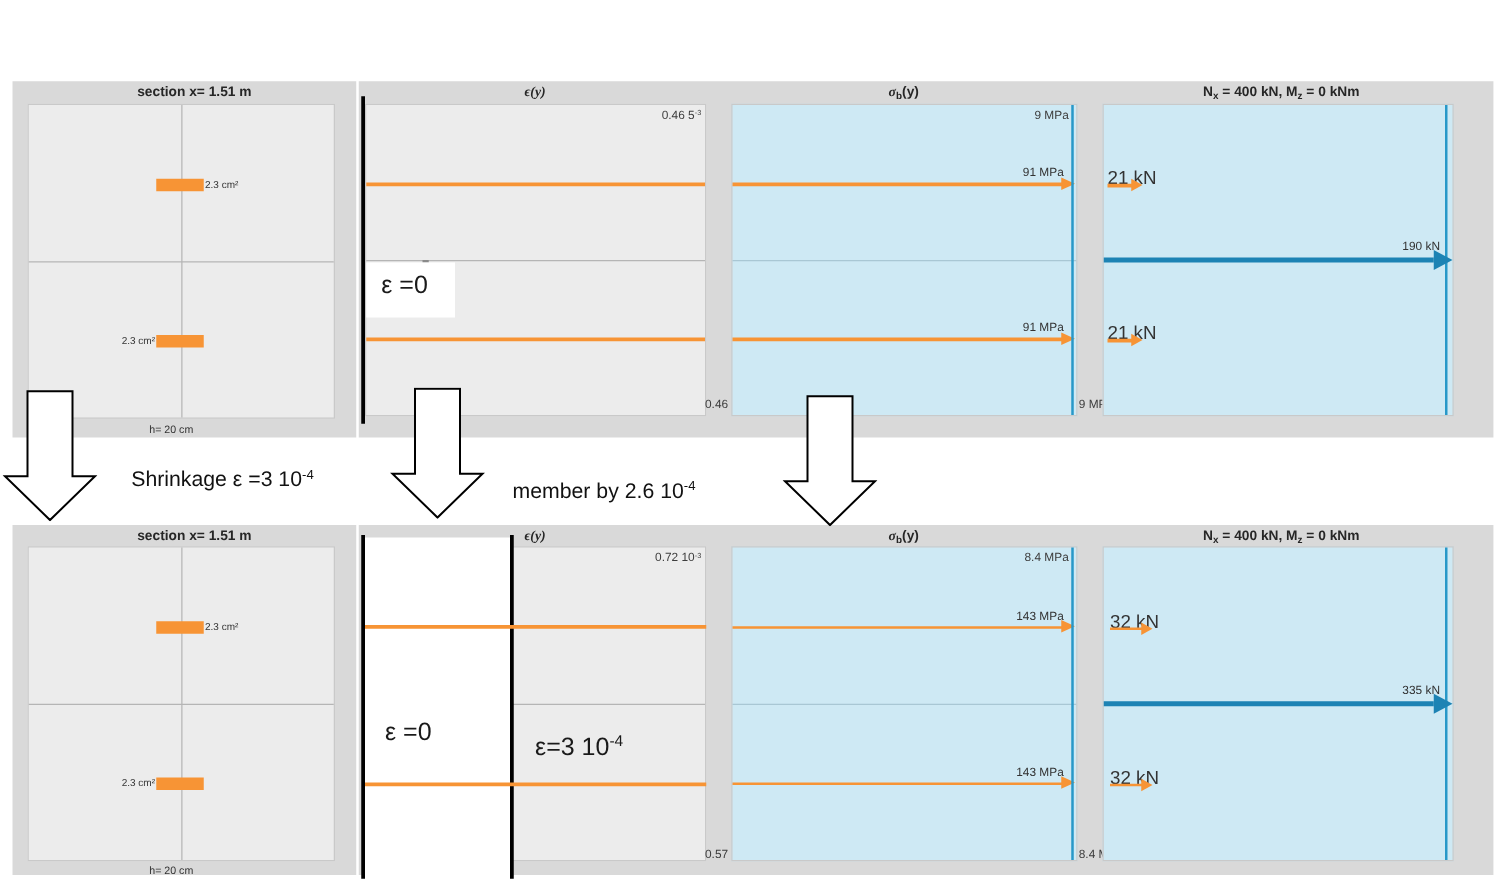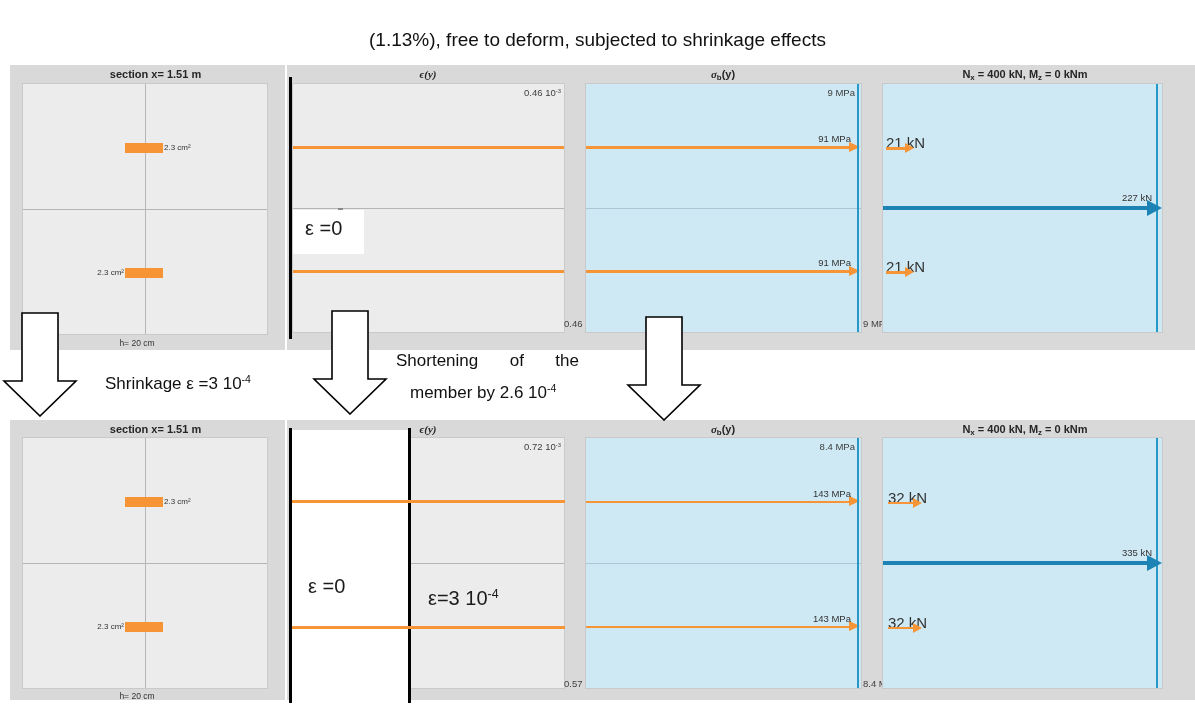--- a/index.html
+++ b/index.html
@@ -55,21 +55,20 @@
   .block-arrow{position:absolute;}
   .ttext{position:absolute;font-size:17px;color:#111;white-space:nowrap;}
   .t2l1{width:183px;text-align:justify;text-align-last:justify;white-space:normal;}
   .ttext3{font-size:16.5px;}
 </style>
 </head>
 <body>
 
 <div id="canvas">
 
-  <div class="title-line" style="top:29px">(1.13%), free to deform, subjected to shrinkage effects</div>
 
   <div class="panel" style="left:10px;top:65px;width:275px;height:285px">
     <div class="ptitle full">section x= 1.51 m</div>
     <div class="plot gplot" style="left:12px;top:18px;width:246px;height:252px">
       <div class="vcenter"></div>
       <div class="hcenter"></div>
       <div class="rebar" style="left:calc(50% - 20px);top:calc(25.5% - 5px)">
         <span class="rlabel-r">2.3 cm²</span>
       </div>
       <div class="rebar" style="left:calc(50% - 20px);top:calc(75.5% - 5px)">
@@ -80,21 +79,21 @@
   </div>
 
   <div class="panel" style="left:287px;top:65px;width:908px;height:285px">
     <div class="ptitle ital" style="left:141px">ϵ(y)</div>
     <div class="ptitle" style="left:436px"><span class="ital">σ</span><span class="psub">b</span><span>(y)</span></div>
     <div class="ptitle" style="left:738px"><span>N</span><span class="psub">x</span><span> = 400 kN, M</span><span class="psub">z</span><span> = 0 kNm</span></div>
 
     <div class="plot gplot" style="left:5px;top:18px;width:273px;height:250px">
       <div class="hcenter"></div>
       <div class="tick"></div>
-      <div class="axlabel" style="right:3px;top:3px"><span>0.46 10</span><span class="sup">-3</span></div>
+      <div class="axlabel" style="right:3px;top:3px"><span>0.46 5</span><span class="sup">-3</span></div>
       <div class="wbox" style="left:0;top:calc(50% + 2px);width:71px;height:44px">
         <div class="eps-big" style="left:12px;top:7px">ε =0</div>
       </div>
       <div class="rline" style="top:calc(25.5% - 1px)"></div>
       <div class="rline" style="top:calc(75.5% - 1px)"></div>
     </div>
     <div class="blackline" style="left:2px;top:12px;height:262px"></div>
     <div class="axlabel" style="left:277px;top:253px">0.46</div>
 
     <div class="axlabel" style="left:576px;top:253px">9 MPa</div>
@@ -113,21 +112,21 @@
       <div class="bluev" style="right:4px"></div>
       <div class="mini" style="left:3px;top:calc(25.5% - 13px)">
         <div class="mlabel">21 kN</div>
         <div class="mini-arrow"></div>
       </div>
       <div class="mini" style="left:3px;top:calc(75.5% - 13px)">
         <div class="mlabel">21 kN</div>
         <div class="mini-arrow"></div>
       </div>
       <div class="big-arrow" style="top:calc(50% - 2px)"></div>
-      <div class="line-label" style="right:10px;top:calc(50% - 16px)">227 kN</div>
+      <div class="line-label" style="right:10px;top:calc(50% - 16px)">190 kN</div>
     </div>
   </div>
 
   <div class="panel" style="left:10px;top:420px;width:275px;height:280px">
     <div class="ptitle full">section x= 1.51 m</div>
     <div class="plot gplot" style="left:12px;top:17px;width:246px;height:252px">
       <div class="vcenter"></div>
       <div class="hcenter"></div>
       <div class="rebar" style="left:calc(50% - 20px);top:calc(25.5% - 5px)">
         <span class="rlabel-r">2.3 cm²</span>
@@ -194,17 +193,16 @@
   </svg>
   <svg class="block-arrow" style="left:312px;top:310px" width="76" height="105" viewBox="0 0 76 105">
     <polygon points="20,1 56,1 56,69 74,69 38,104 2,69 20,69" fill="#ffffff" stroke="#000000" stroke-width="1.6"></polygon>
   </svg>
   <svg class="block-arrow" style="left:626px;top:316px" width="76" height="105" viewBox="0 0 76 105">
     <polygon points="20,1 56,1 56,69 74,69 38,104 2,69 20,69" fill="#ffffff" stroke="#000000" stroke-width="1.6"></polygon>
   </svg>
 
   <div class="ttext" style="left:105px;top:374px"><span>Shrinkage ε =3 10</span><span class="sup">-4</span></div>
 
-  <div class="ttext t2l1" style="left:396px;top:351px">Shortening of the</div>
   <div class="ttext" style="left:410px;top:383px"><span>member by  2.6 10</span><span class="sup">-4</span></div>
 
 
 </div>
 
 </body></html>

